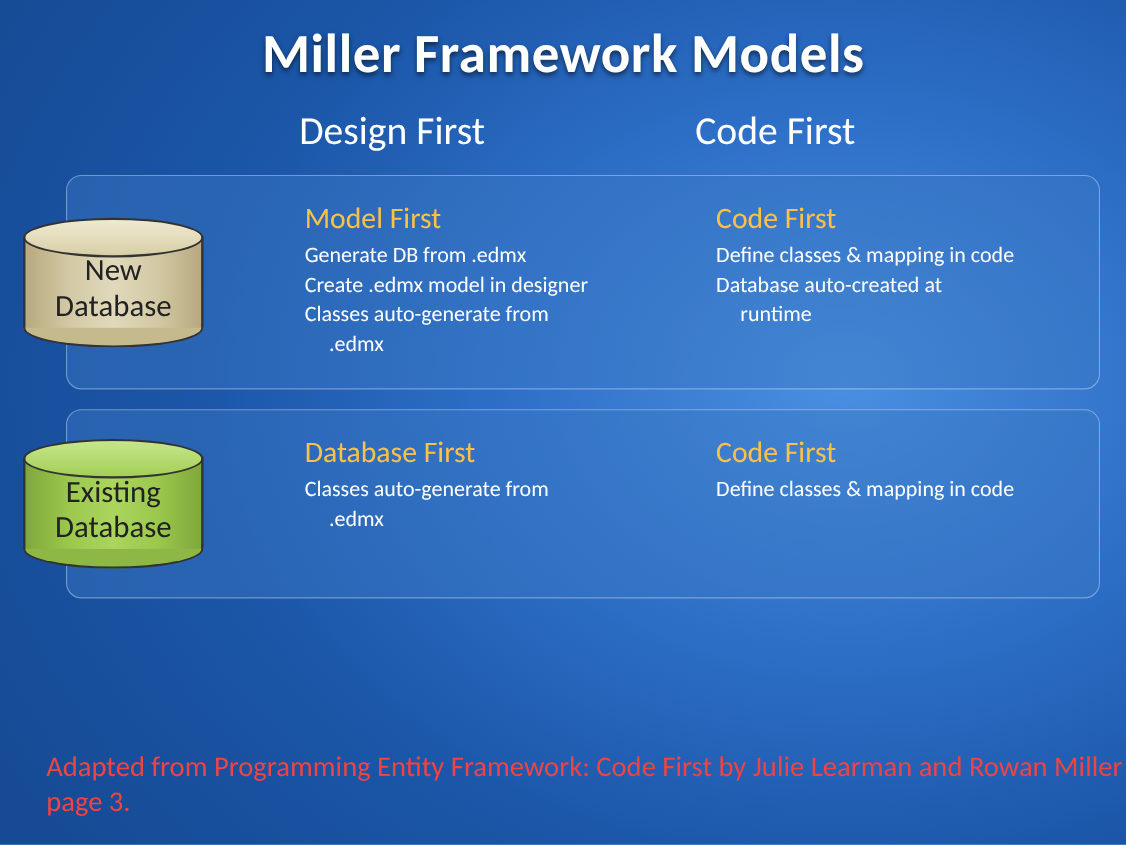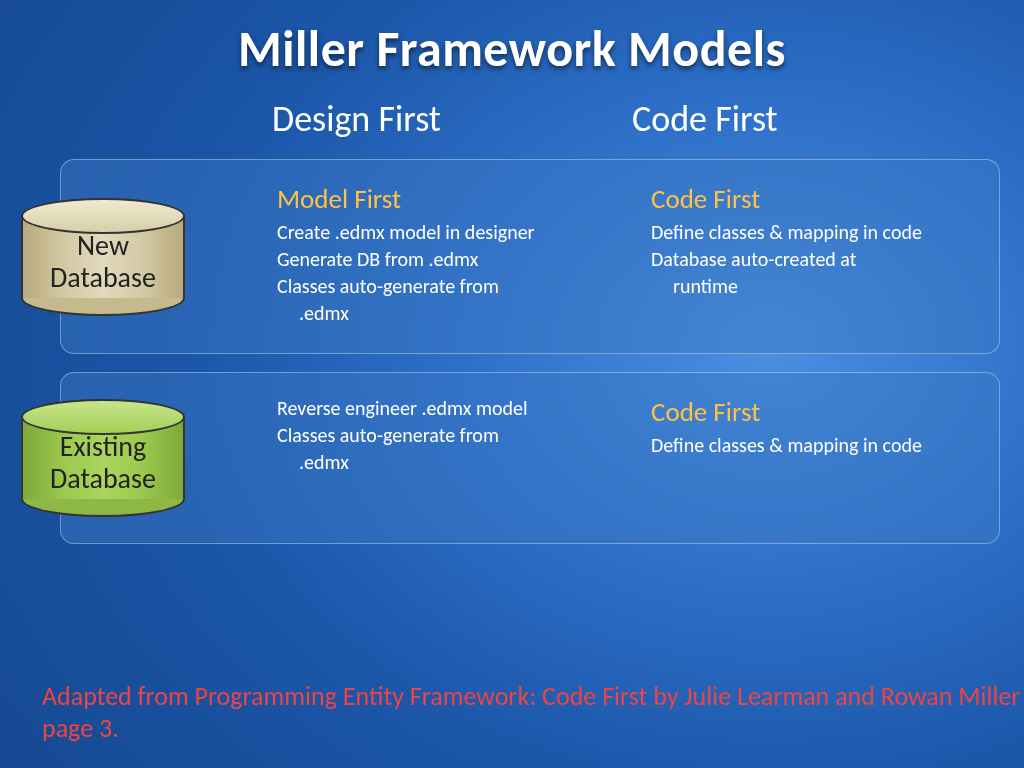--- a/index.html
+++ b/index.html
@@ -128,22 +128,22 @@
       <div class="cyl tan">
         <div class="bot"></div>
         <div class="body"></div>
         <div class="top"></div>
         <div class="label">New<br>Database</div>
       </div>
       <div class="cols">
         <div class="col">
           <div class="subhead">Model First</div>
           <div class="desc">
+            <span style="display: block;">Generate DB from .edmx</span>
             <span style="display: block;">Create .edmx model in designer</span>
-            <span style="display: block;">Generate DB from .edmx</span>
             <span style="display: block;">Classes auto-generate from</span>
             <span class="indent">.edmx</span>
           </div>
         </div>
         <div class="col2">
           <div class="subhead">Code First</div>
           <div class="desc">
             <span style="display: block;">Define classes &amp; mapping in code</span>
             <span style="display: block;">Database auto-created at</span>
             <span class="indent">runtime</span>
@@ -153,22 +153,22 @@
     </div>
     <div class="panel">
       <div class="cyl green">
         <div class="bot"></div>
         <div class="body"></div>
         <div class="top"></div>
         <div class="label">Existing<br>Database</div>
       </div>
       <div class="cols">
         <div class="col">
+          <div class="subhead">Database First</div>
           <div class="desc">
-            <span style="display: block;">Reverse engineer .edmx model</span>
             <span style="display: block;">Classes auto-generate from</span>
             <span class="indent">.edmx</span>
           </div>
         </div>
         <div class="col2">
           <div class="subhead">Code First</div>
           <div class="desc">
             <span style="display: block;">Define classes &amp; mapping in code</span>
           </div>
         </div>

